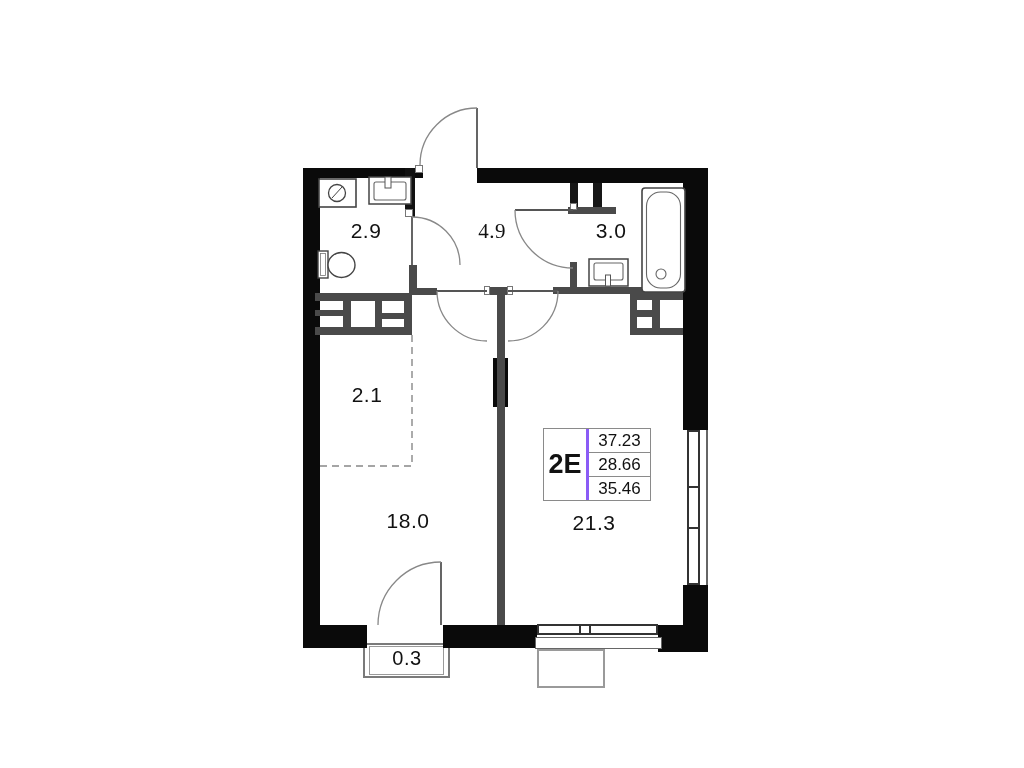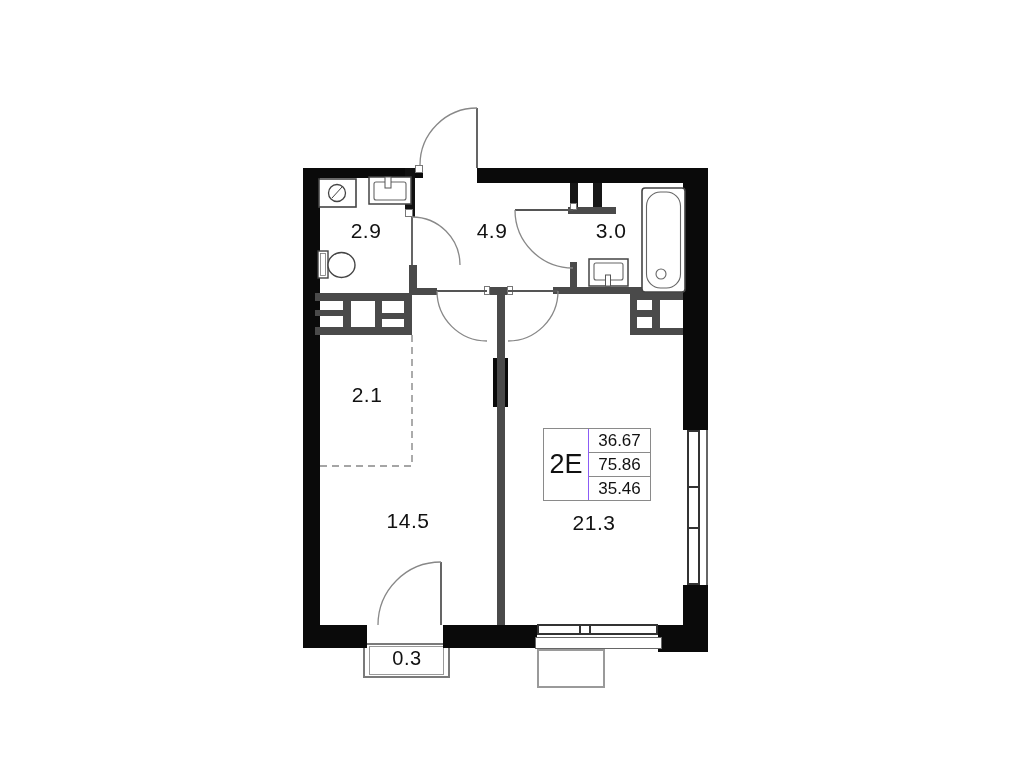--- a/index.html
+++ b/index.html
@@ -21,23 +21,23 @@
   .room-label{
     position:absolute;transform:translate(-50%,-50%);
     font-size:21px;letter-spacing:0.5px;color:#111;white-space:nowrap;
   }
   
   #info-box{
     position:absolute;left:543px;top:408px;width:108px;height:73px;
     border:1px solid #8a8a8a;box-sizing:border-box;background:#fff;display:flex;
   }
   #info-box .unit-cell{
-    width:45px;border-right:1px solid #8b5cf6;box-sizing:border-box;
+    width:45px;border-right:3px solid #8b5cf6;box-sizing:border-box;
     display:flex;align-items:center;justify-content:center;
-    font-size:27px;font-weight:normal;letter-spacing:0;
+    font-size:27px;font-weight:bold;letter-spacing:0;
   }
   #info-box .vals{flex:1;display:flex;flex-direction:column;}
   #info-box .vals .cell{
     flex:1;display:flex;align-items:center;justify-content:center;
     font-size:17px;box-sizing:border-box;
   }
   #info-box .vals .cell:nth-child(1),
   #info-box .vals .cell:nth-child(2){border-bottom:1px solid #8a8a8a;}
   svg{position:absolute;left:0;top:0;}
 </style>
@@ -154,29 +154,29 @@
     </g>
 
     <g stroke="#444" fill="#fff">
       <rect x="589" y="239" width="39" height="27" stroke-width="1.5"></rect>
       <rect x="594" y="243" width="29" height="17" rx="2" fill="none" stroke="#666" stroke-width="1.1"></rect>
       <rect x="605.5" y="255" width="5" height="11" fill="#fff" stroke="#555" stroke-width="1"></rect>
     </g>
   </svg>
 
   <div class="room-label" style="left:366px;top:211px;">2.9</div>
-  <div class="room-label" style="left:492px;top:211px;">4.9</div>
+  <div class="room-label" style="left:492px;top:211px;font-family:Liberation Serif, serif;">4.9</div>
   <div class="room-label" style="left:611px;top:211px;">3.0</div>
   <div class="room-label" style="left:367px;top:375px;">2.1</div>
-  <div class="room-label" style="left:408px;top:501px;">14.5</div>
+  <div class="room-label" style="left:408px;top:501px;">18.0</div>
   <div class="room-label" style="left:594px;top:503px;">21.3</div>
   <div class="room-label" style="left:407px;top:638px;font-size:20px;">0.3</div>
 
   <div id="info-box">
     <div class="unit-cell">2E</div>
     <div class="vals">
-      <div class="cell">36.67</div>
-      <div class="cell">75.86</div>
+      <div class="cell">37.23</div>
+      <div class="cell">28.66</div>
       <div class="cell">35.46</div>
     </div>
   </div>
 
 </div>
 
 </body></html>

